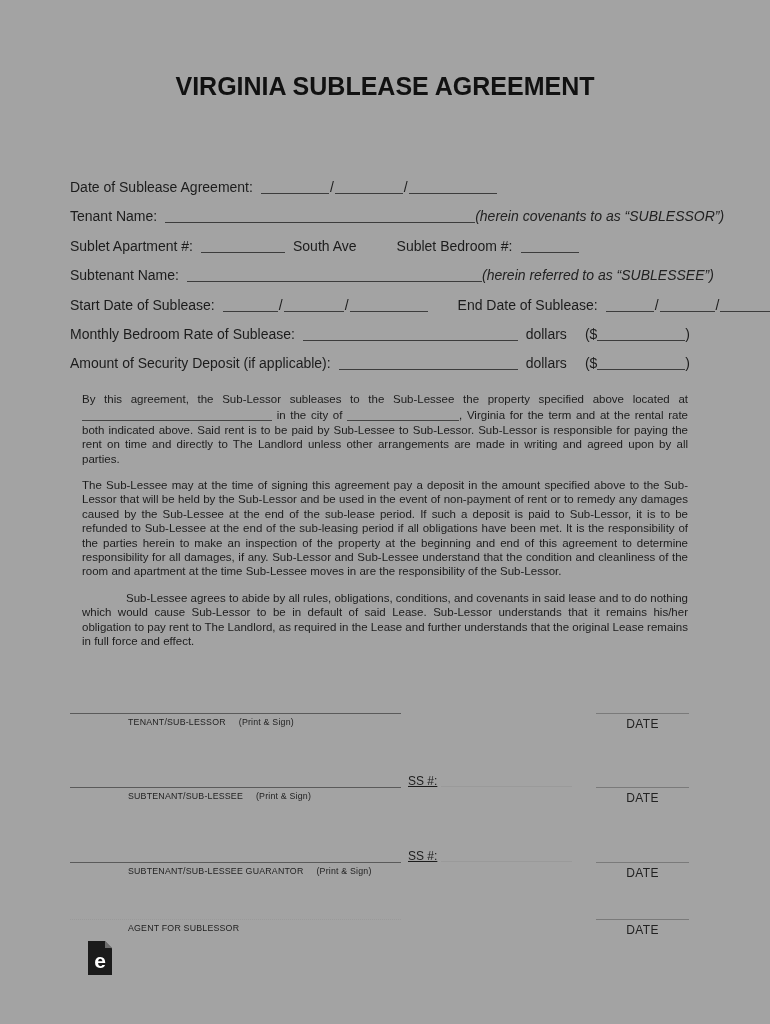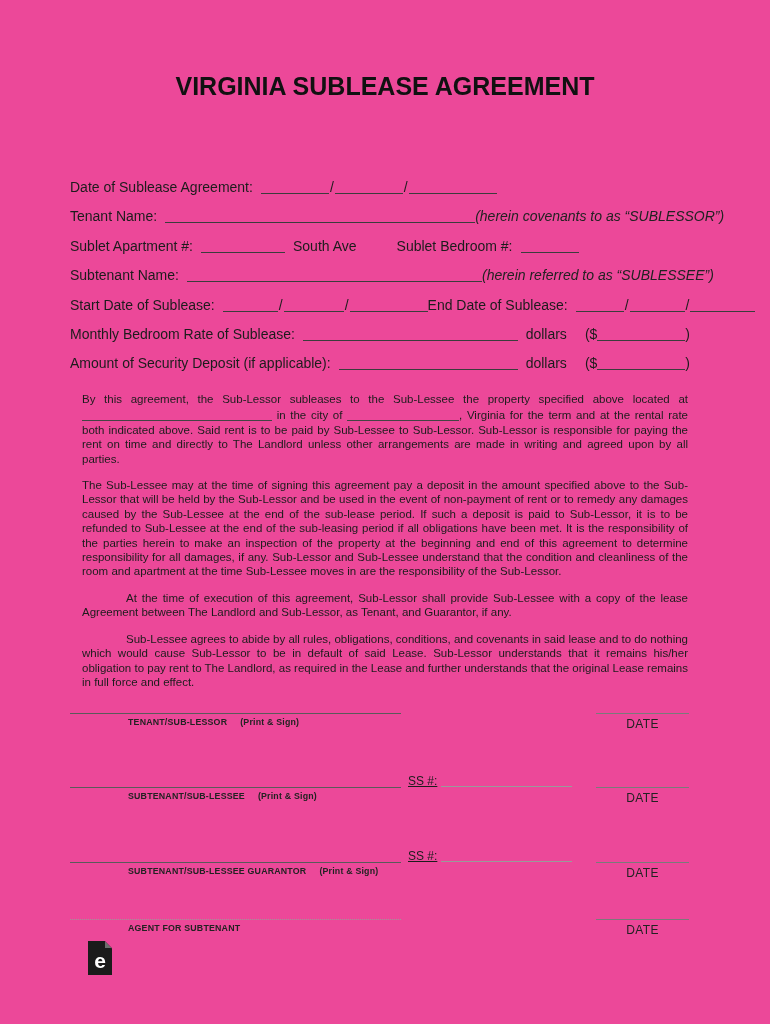--- a/index.html
+++ b/index.html
@@ -1,46 +1,46 @@
 <!DOCTYPE html>
 <html><head>
 <meta charset="utf-8">
 <style>
   html,body{margin:0;padding:0;background:#fff;}
-  .doc{position:relative;width:770px;height:1024px;background:#ec4899;overflow:hidden;
+  .doc{position:relative;width:770px;height:1024px;background:#a3a3a3;overflow:hidden;
        font-family:"Liberation Sans","DejaVu Sans",sans-serif;color:#1c1c1c;}
   .title{position:absolute;top:72px;left:70px;width:630px;margin:0;text-align:center;
          font-size:25px;font-weight:bold;letter-spacing:0px;color:#111;}
   
   .fields{position:absolute;top:179px;left:70px;width:620px;font-size:14px;text-align:center;}
   .frow{display:flex;align-items:baseline;height:16px;margin-bottom:13.4px;white-space:nowrap;}
   .lbl{color:#1c1c1c;}
   .bl{display:inline-block;border-bottom:1px solid #3c3c3c;height:12px;transform:translateY(2px);flex:none;}
   .grow{flex:1 1 auto;}
   .note{font-style:italic;color:#222;}
   .sl{margin:0 1px;}
-  .sp8{margin-left:8px;} .sp18{margin-left:18px;} .sp42{margin-left:40px;} .sp32{}
+  .sp8{margin-left:8px;} .sp18{margin-left:18px;} .sp42{margin-left:40px;} .sp32{margin-left:30px;}
   .w55{width:55px}.w60{width:60px}.w65{width:65px}.w68{width:68px}.w78{width:78px}
   .w84{width:84px}.w88{width:88px}.w48{width:48px}.w58{width:58px}
   .w112{width:112px}.w190{width:190px}.w295{width:295px}.w310{width:310px}
   
   .paras{position:absolute;top:380px;left:70px;width:630px;font-size:11.5px;line-height:14.4px;
          text-align:justify;color:#1c1c1c;}
   .paras p{margin:12px;}
   .p2{margin-top:9px !important;}
   .p3{margin-top:9px !important;text-indent:44px;}
   .p4{text-indent:44px;}
   .paras .bl{border-bottom-color:#444;}
   
   .sigs{position:absolute;top:713px;left:70px;width:630px;}
   .sig-row{position:absolute;left:0;width:630px;}
   .r0{top:0;} .r1{top:74px;} .r2{top:149px;} .r3{top:206px;}
   .sline{position:absolute;left:0;top:0;width:331px;border-top:1.3px solid #5a5a5a;}
   .sline.dotted{border-top:1px dotted #9a9a9a;}
-  .slabel{position:absolute;left:58px;top:4px;font-size:8.8px;color:#222;letter-spacing:.2px;white-space:nowrap;font-weight:bold;}
+  .slabel{position:absolute;left:58px;top:4px;font-size:8.8px;color:#222;letter-spacing:.2px;white-space:nowrap;}
   .psign{margin-left:13px;}
   .ssgrp{position:absolute;left:338px;top:-15px;font-size:12px;white-space:nowrap;text-decoration:underline;}
   .ssline{display:inline-block;width:131px;height:12px;border-bottom:1px solid #9a9a9a;transform:translateY(2px);margin-left:4px;}
   .dline{position:absolute;left:526px;top:0;width:93px;border-top:1.3px solid #7a7a7a;}
   .dlabel{position:absolute;left:526px;top:4px;width:93px;text-align:center;font-size:12px;color:#222;letter-spacing:.4px;}
   
   .logo{position:absolute;left:88px;top:941px;width:24px;height:34px;background:#1b1b1b;
         clip-path:polygon(0 0,70% 0,100% 21%,100% 100%,0 100%);
         display:flex;align-items:center;justify-content:center;}
   .logo .fold{position:absolute;top:0;right:0;width:7px;height:7px;background:#6e6e6e;
@@ -121,21 +121,20 @@
     </div>
 
   </div>
 
   <div class="paras">
     <p class="p1"><span>By this agreement, the Sub-Lessor subleases to the Sub-Lessee the property specified above located at</span>
       <span class="bl w190"></span>
       <span>in the city of</span>
       <span class="bl w112"></span><span>, Virginia for the term and at the rental rate both indicated above.  Said rent is to be paid by Sub-Lessee to Sub-Lessor. Sub-Lessor is responsible for paying the rent on time and directly to The Landlord unless other arrangements are made in writing and agreed upon by all parties.</span></p>
     <p class="p2">The Sub-Lessee may at the time of signing this agreement pay a deposit in the amount specified above to the Sub-Lessor that will be held by the Sub-Lessor and be used in the event of non-payment of rent or to remedy any damages caused by the Sub-Lessee at the end of the sub-lease period.  If such a deposit is paid to Sub-Lessor, it is to be refunded to Sub-Lessee at the end of the sub-leasing period if all obligations have been met.  It is the responsibility of the parties herein to make an inspection of the property at the beginning and end of this agreement to determine responsibility for all damages, if any. Sub-Lessor and Sub-Lessee understand that the condition and cleanliness of the room and apartment at the time Sub-Lessee moves in are the responsibility of the Sub-Lessor.</p>
-    <p class="p3">At the time of execution of this agreement, Sub-Lessor shall provide Sub-Lessee with a copy of the lease Agreement between The Landlord and Sub-Lessor, as Tenant, and Guarantor, if any.</p>
     <p class="p4">Sub-Lessee agrees to abide by all rules, obligations, conditions, and covenants in said lease and to do nothing which would cause Sub-Lessor to be in default of said Lease. Sub-Lessor understands that it remains his/her obligation to pay rent to The Landlord, as required in the Lease and further understands that the original Lease remains in full force and effect.</p>
   </div>
 
   <div class="sigs">
 
     <div class="sig-row r0">
       <div class="sline"></div>
       <div class="slabel"><span>TENANT/SUB-LESSOR</span><span class="psign">(Print &amp; Sign)</span></div>
       <div class="dline"></div>
       <div class="dlabel">DATE</div>
@@ -152,21 +151,21 @@
     <div class="sig-row r2">
       <div class="sline"></div>
       <div class="slabel"><span>SUBTENANT/SUB-LESSEE GUARANTOR</span><span class="psign">(Print &amp; Sign)</span></div>
       <div class="ssgrp"><span>SS #:</span><span class="ssline"></span></div>
       <div class="dline"></div>
       <div class="dlabel">DATE</div>
     </div>
 
     <div class="sig-row r3">
       <div class="sline dotted"></div>
-      <div class="slabel"><span>AGENT FOR SUBTENANT</span></div>
+      <div class="slabel"><span>AGENT FOR SUBLESSOR</span></div>
       <div class="dline"></div>
       <div class="dlabel">DATE</div>
     </div>
 
   </div>
 
   <div class="logo">
     <span class="fold"></span>
     <span class="eletter">e</span>
   </div>

